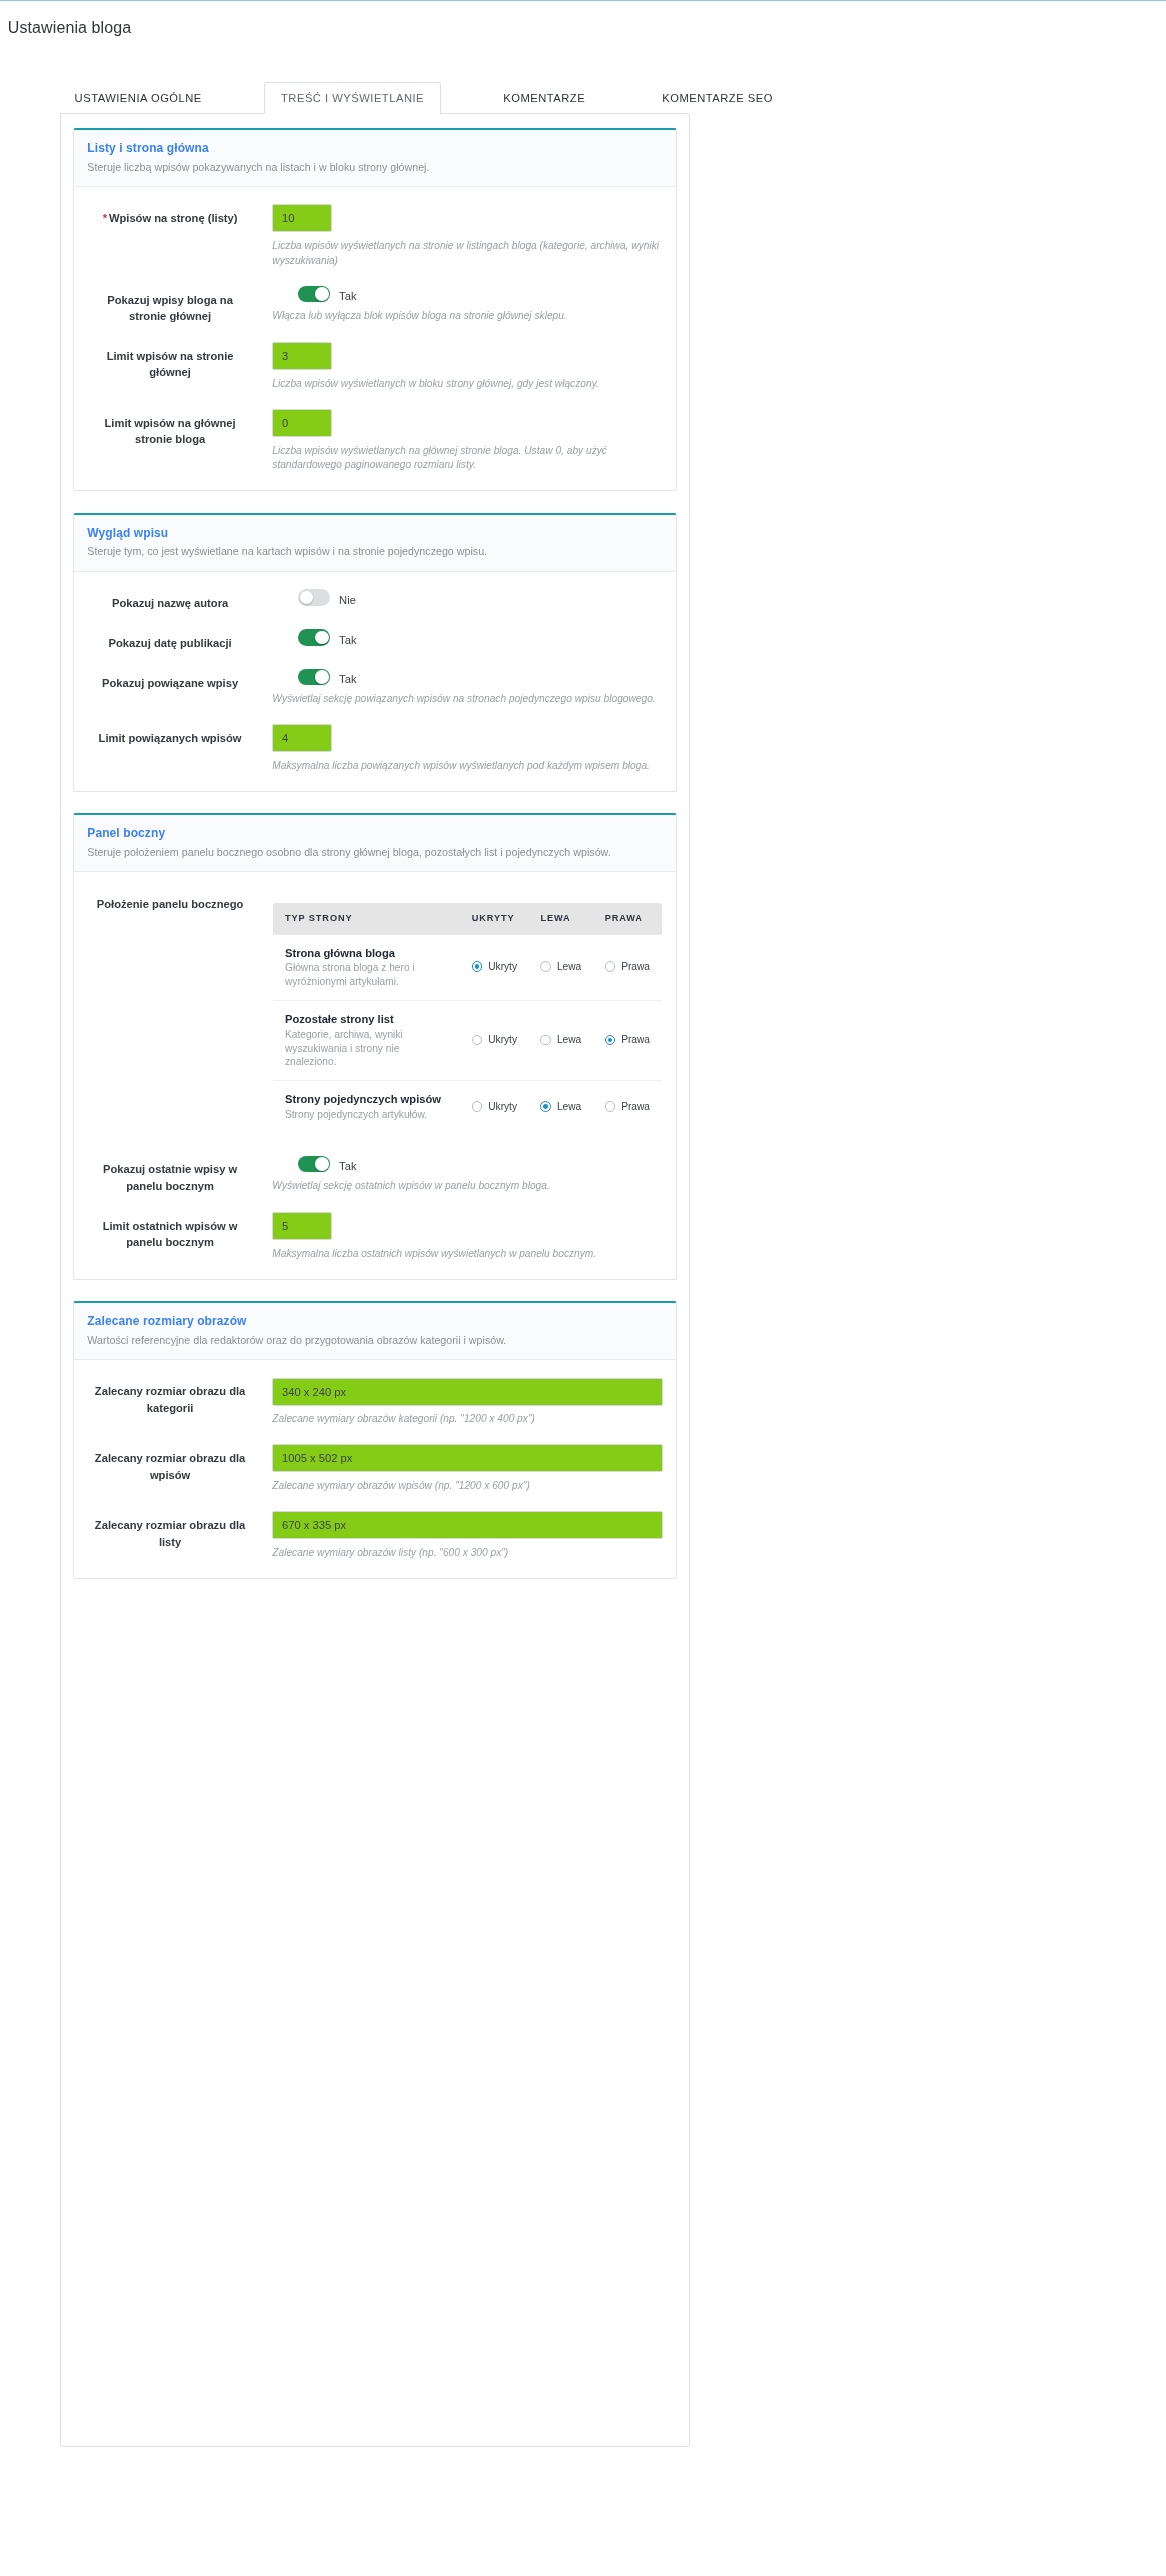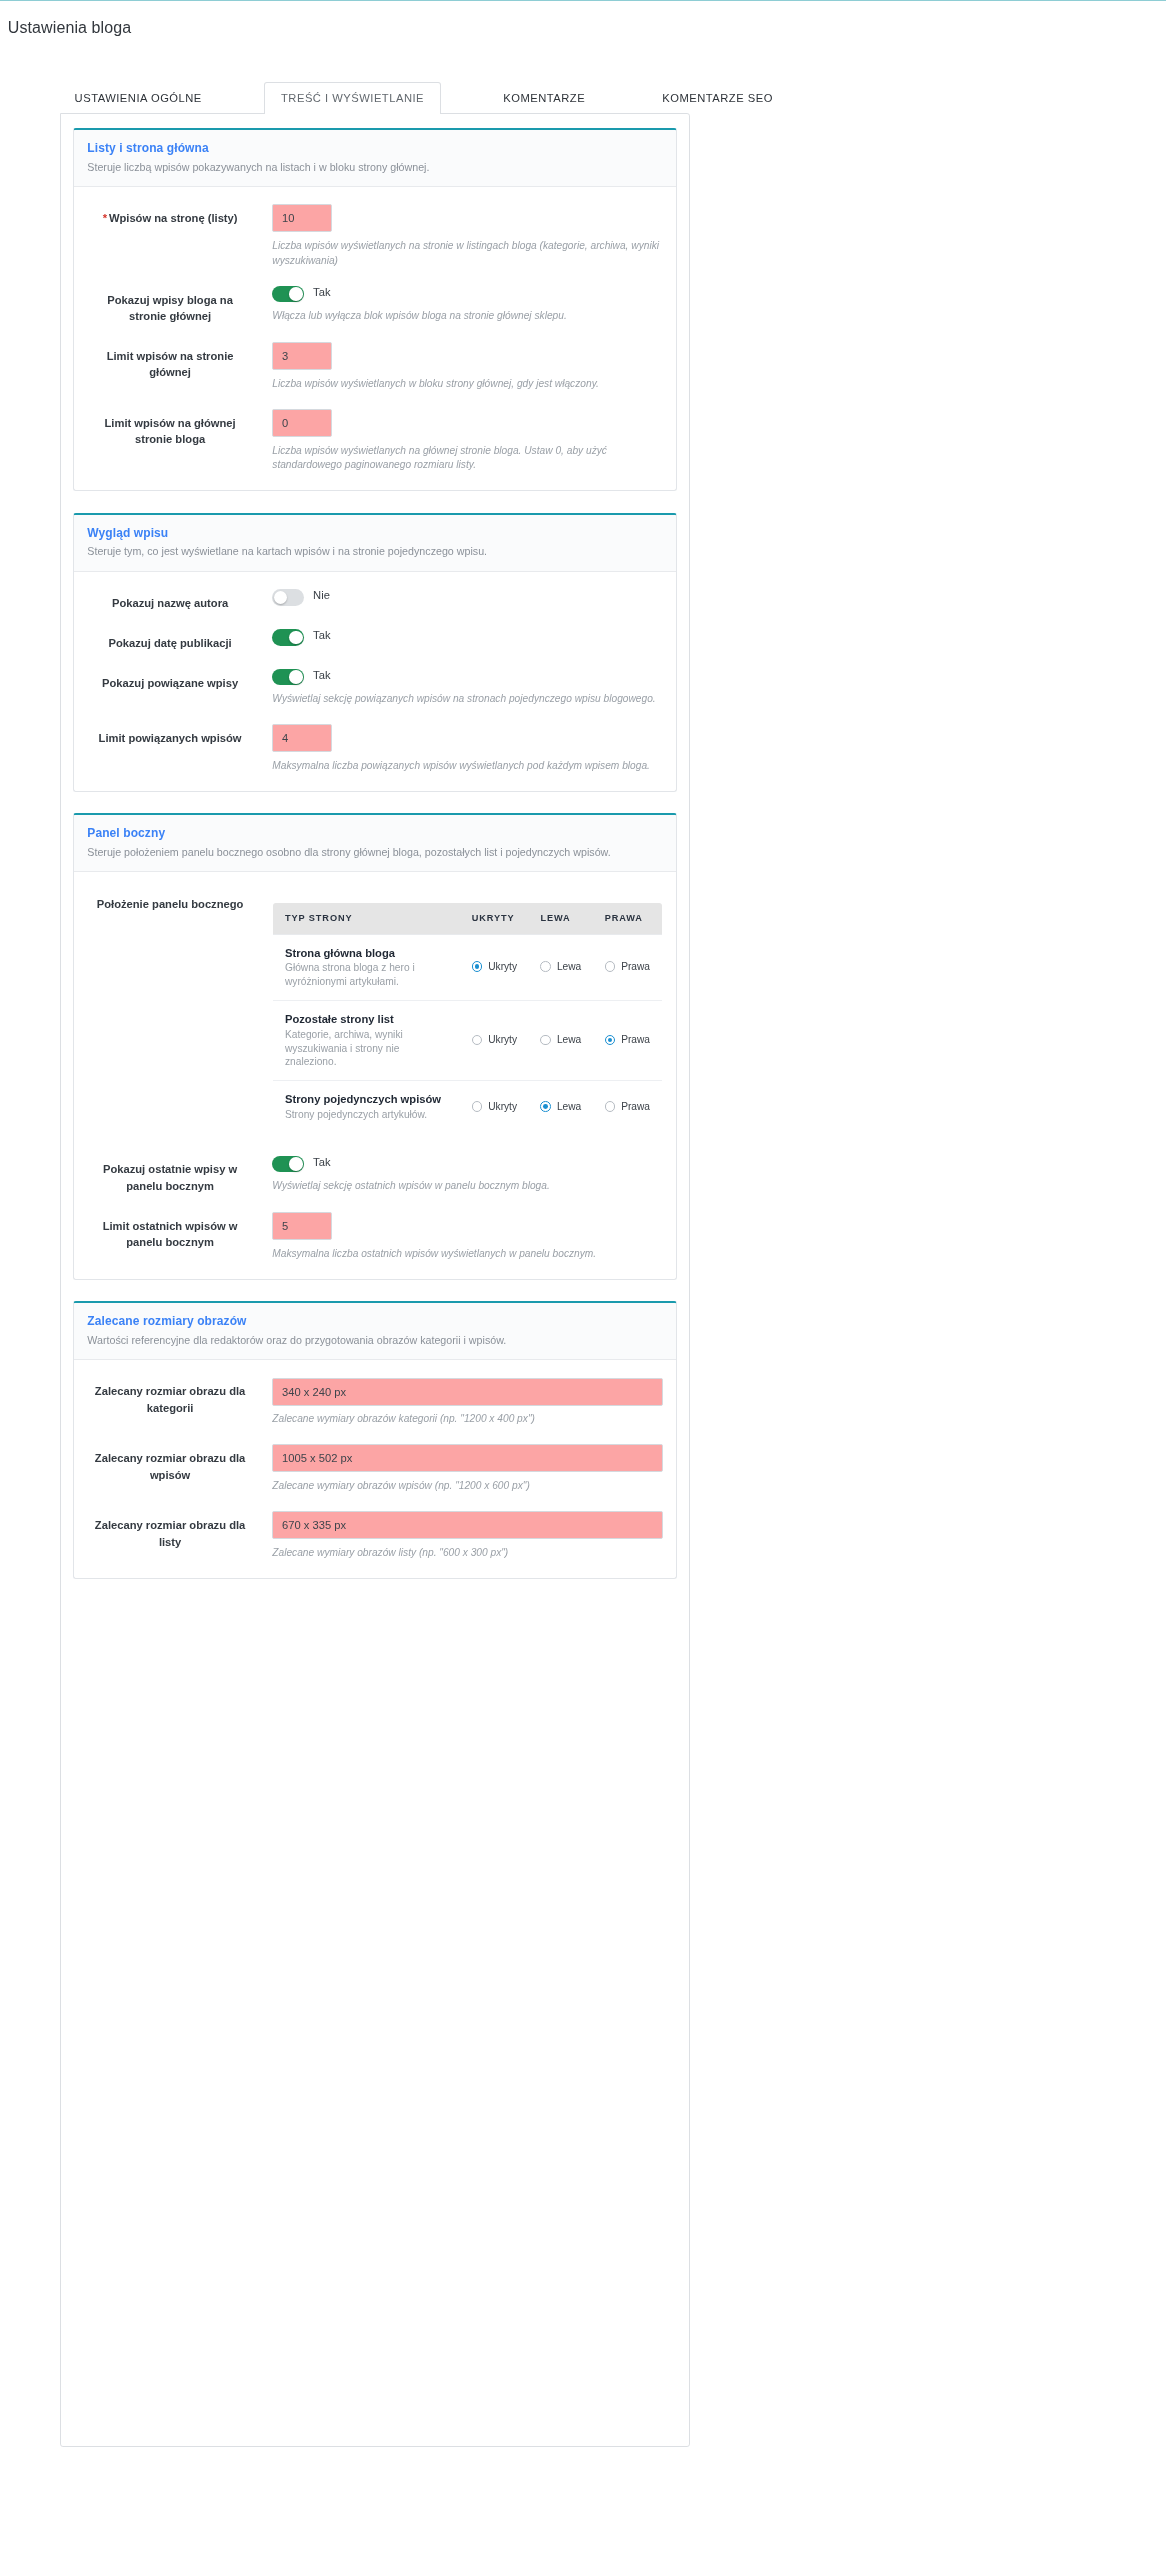--- a/index.html
+++ b/index.html
@@ -117,40 +117,40 @@
   }
   .req { color: #d4342b; font-weight: bold; margin-right: 1.9px; }
   .fcontrol { flex: 1 1 auto; min-width: 0; }
 
   input[type="text"] {
     font-family: "Liberation Sans", sans-serif;
     font-size: 11.2px;
     color: #3e444b;
     border: 1px solid #d5d9de;
     border-radius: 1.9px;
-    background: #fca5a5;
+    background: #84cc16;
     height: 28px;
     padding: 0 8.8px;
     outline: none;
   }
   .inp-sm { width: 60px; }
   .inp-full { width: 100%; }
 
   .help {
     font-size: 10.2px;
     font-style: italic;
     color: #9aa0a7;
     line-height: 14.6px;
     margin-top: 6.8px;
     max-width: 389px;
   }
   .help.wide { max-width: 100%; }
 
   
-  .toggle-wrap { display: flex; align-items: flex-start; gap: 8.8px; }
+  .toggle-wrap { display: flex; align-items: flex-end; gap: 8.8px; margin-left: 26px; }
   .toggle {
     width: 32px; height: 16.5px;
     border-radius: 9.7px;
     position: relative;
     flex: 0 0 32px;
     cursor: pointer;
     background: #dcdfe2;
     transition: background .15s;
   }
   .toggle.on { background: #1f9254; }

